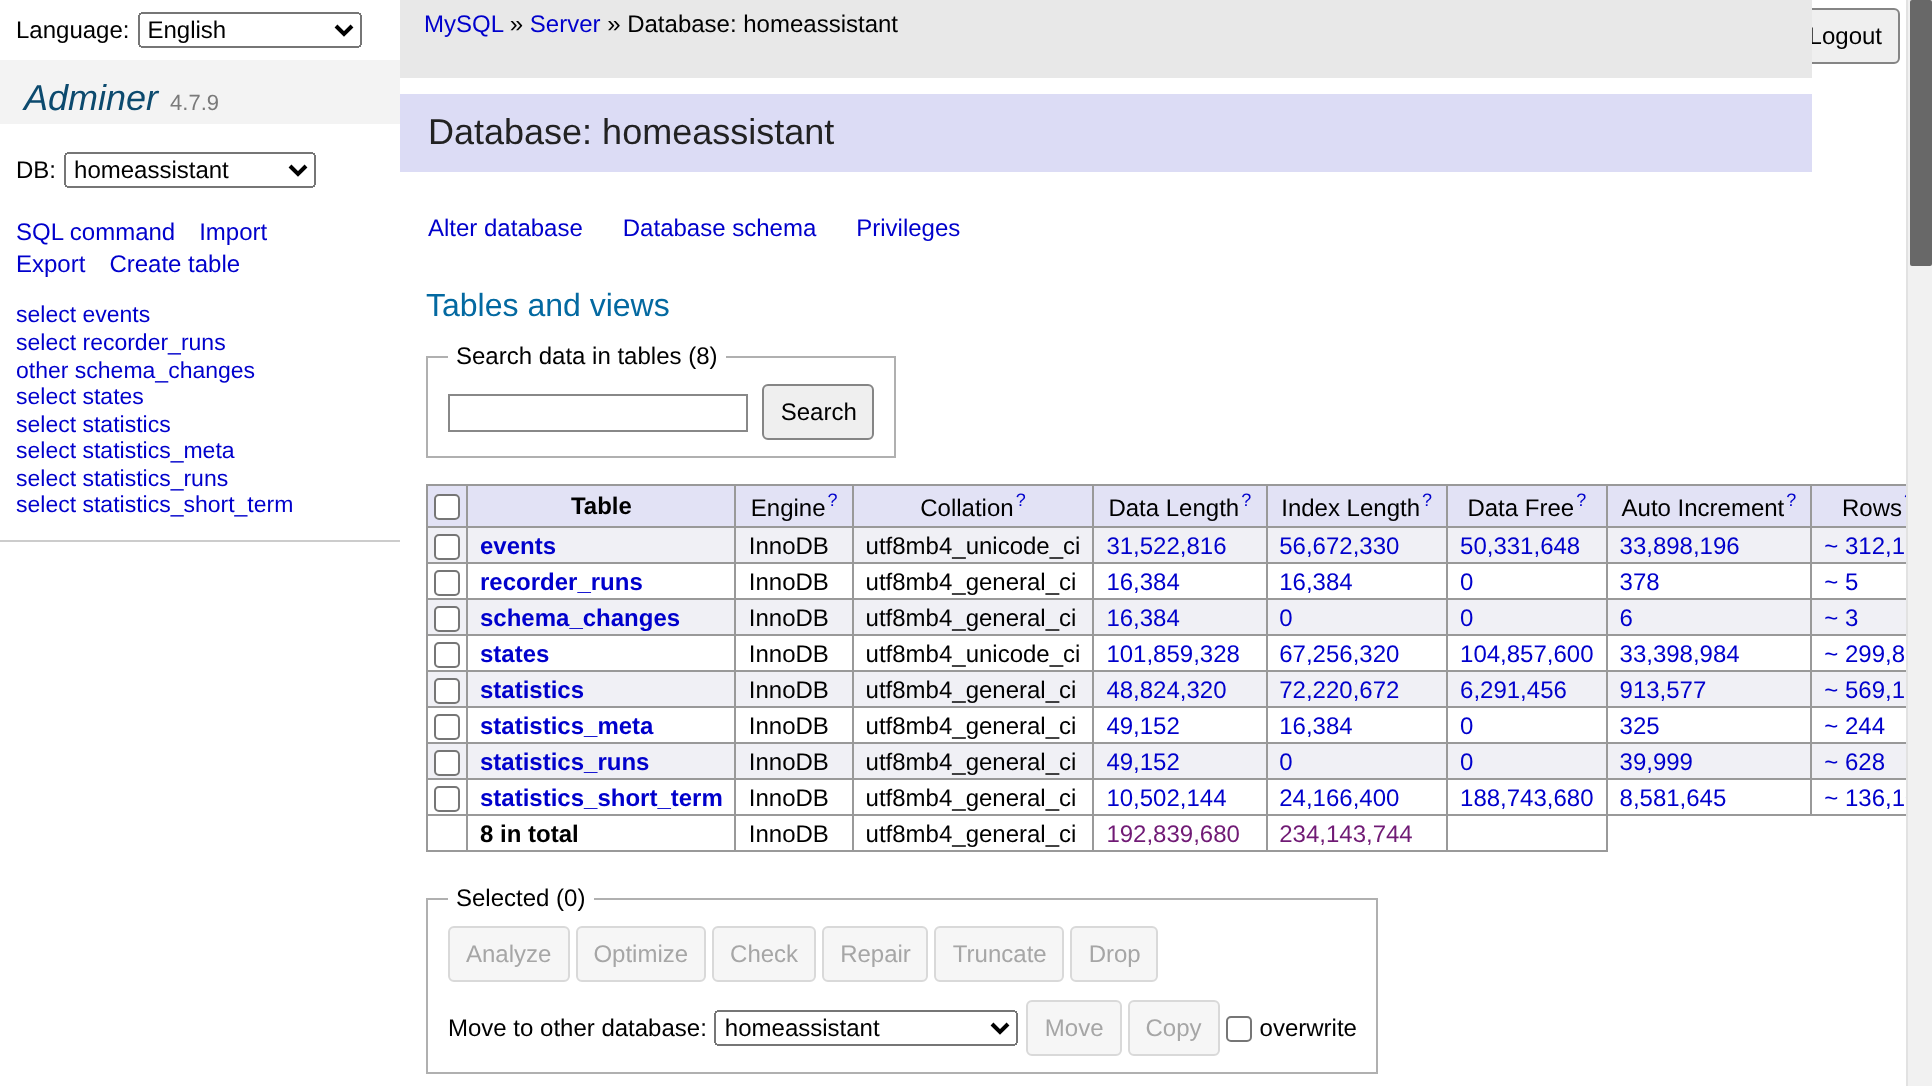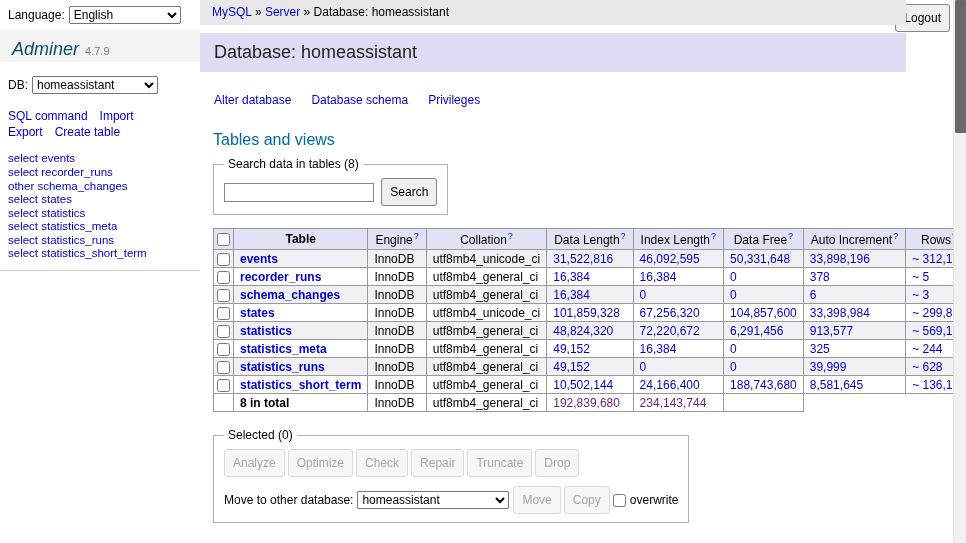--- a/index.html
+++ b/index.html
@@ -34,21 +34,21 @@
   .db-row{margin:14px 0 0 8px;}
   .db-row select{width:126px;margin-left:4px;}
   .side-links{margin:14px 0 0 8px;line-height:1.35;}
   .side-links a{margin-right:12px;}
   .side-table-links{margin:12px 0 0 8px;}
   .side-table-link{display:block;line-height:1.18;font-size:11.5px;}
   .sidebar-divider{border-top:1px solid #ccc;margin-top:9px;width:200px;}
 
   
   .content{position:absolute;left:200px;top:0;width:706px;}
-  .breadcrumb{background:var(--crumbbg);height:25px;line-height:25px;padding:0 12px;}
+  .breadcrumb{background:var(--crumbbg);height:39px;line-height:25px;padding:0 12px;}
   .bc-current{color:#000;}
   .page-title{background:var(--h2bg);margin-top:8px;padding:9px 14px;font-size:18px;font-weight:normal;color:#222;}
   .db-actions{margin:21px 0 0 14px;}
   .db-actions a{margin-right:20px;}
   h3{font-size:16px;font-weight:normal;color:#0369a1;}
   .section-title{margin:24px 0 0 13px;}
   fieldset{border:1px solid #b0b0b0;display:inline-block;padding:7px 10px 8px 10px;}
   legend{padding:0 4px;}
   .search-fieldset{margin:8px 0 0 13px;}
   .search-fieldset input[type=text]{width:150px;height:19px;border:1px solid #888;padding:1px 4px;}
@@ -145,21 +145,21 @@
           <th class="h-7">Rows<sup class="help">?</sup></th>
         </tr>
     </thead>
     <tbody>
         <tr>
           <td class="cb-cell"><input type="checkbox" style=""></td>
           <td class="name-cell"><a>events</a></td>
           <td>InnoDB</td>
           <td>utf8mb4_unicode_ci</td>
           <td class="num"><a>31,522,816</a></td>
-          <td class="num"><a>46,092,595</a></td>
+          <td class="num"><a>56,672,330</a></td>
           <td class="num"><a>50,331,648</a></td>
           <td class="num"><a>33,898,196</a></td>
           <td class="num"><a>~ 312,180</a></td>
         </tr>
         <tr>
           <td class="cb-cell"><input type="checkbox" style=""></td>
           <td class="name-cell"><a>recorder_runs</a></td>
           <td>InnoDB</td>
           <td>utf8mb4_general_ci</td>
           <td class="num"><a>16,384</a></td>

